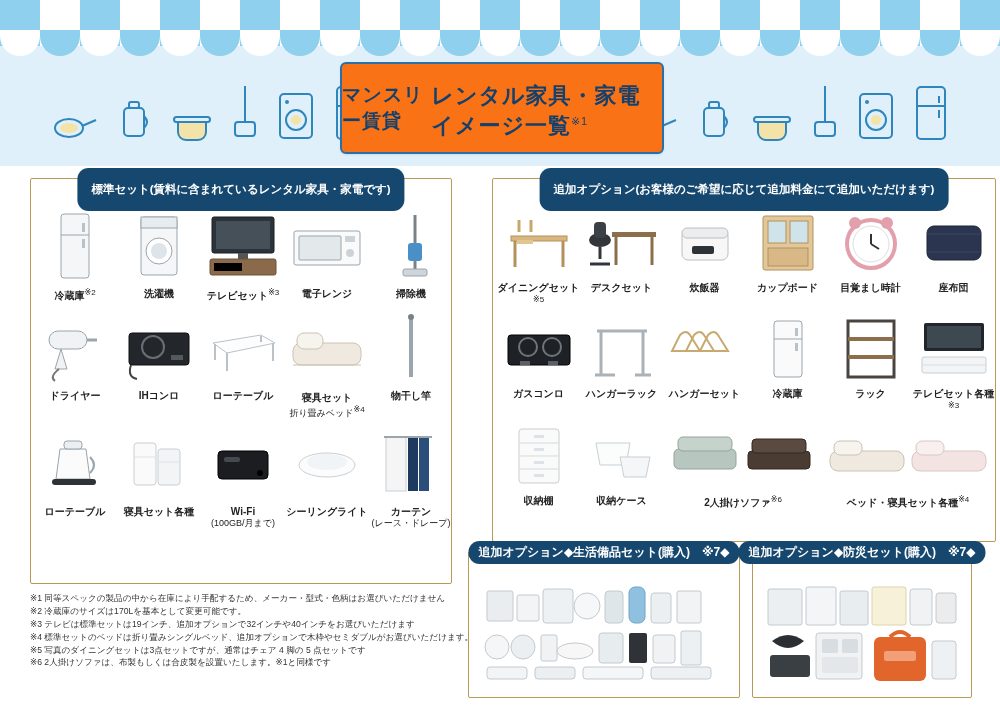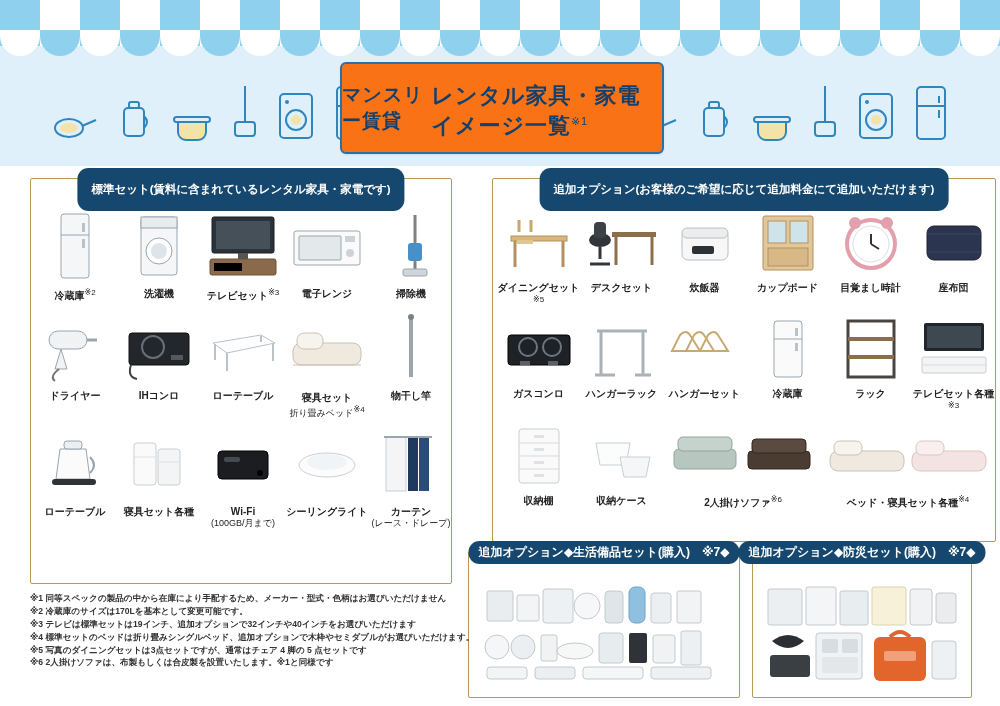--- a/index.html
+++ b/index.html
@@ -93,21 +93,21 @@
   .opt .item .ph{width:80px;height:72px;}
 
   .life .ph-wide,.bousai .ph-wide{
     position:absolute;left:8px;top:26px;right:8px;bottom:8px;
     display:flex;align-items:center;justify-content:center;
   }
 
   
   .notes{
     position:absolute;left:30px;top:592px;width:424px;
-    font-size:8.6px;line-height:1.5;color:#333;font-weight:bold;
+    font-size:8.6px;line-height:1.5;color:#333;
   }
   .notes div{white-space:nowrap;}
 
   
   svg{overflow:visible;}
 </style>
 </head>
 <body>
 
 <div class="page">

